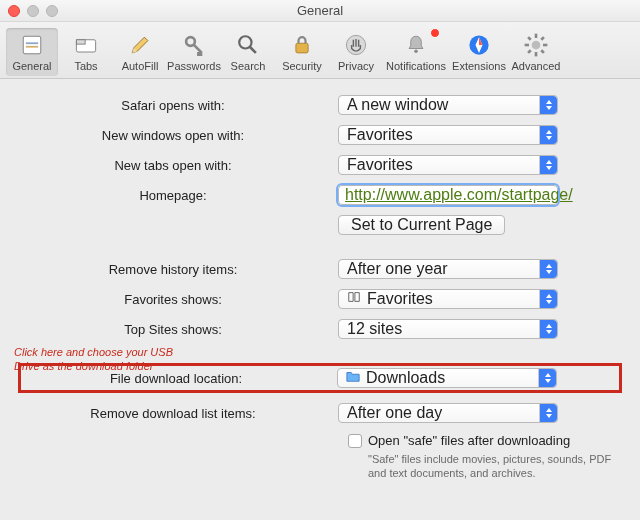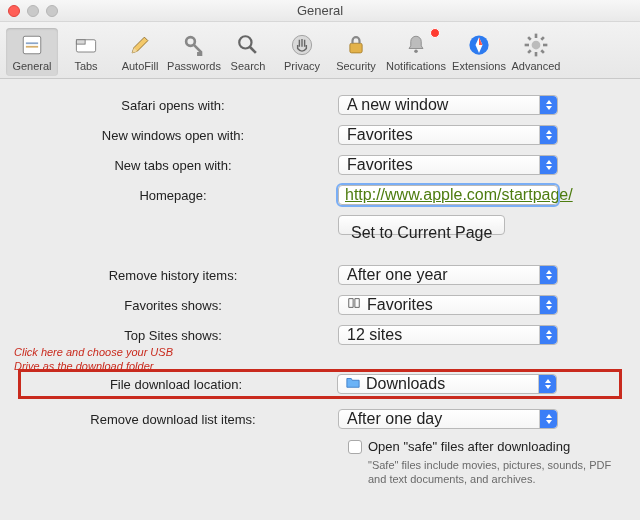--- a/index.html
+++ b/index.html
@@ -105,21 +105,21 @@
   .textfield {
     width: 220px;
     padding: 0 6px;
     color:#4d7c0f;
     outline: 2px solid #7aaef5;
     text-decoration: underline;
     background:#fff;
     text-align:left;
   }
   .btn {
-    padding: 8px 12px;
+    padding: 0 12px;
     background: linear-gradient(#ffffff,#f1f1f1);
     cursor:default;
   }
   .sep { height: 14px; }
   .select .icon-book, .select .icon-folder {
     width:14px; height:14px; margin-right:6px; display:inline-flex; align-items:center; justify-content:center;
   }
   .icon-book svg, .icon-folder svg { width:14px; height:14px; }
   .callout {
     border: 3px solid #c92a1d;
@@ -206,34 +206,34 @@
       <svg viewBox="0 0 32 32">
           <circle cx="13" cy="13" r="7" fill="none" stroke="#666" stroke-width="2.5"></circle>
           <line x1="18" y1="18" x2="25" y2="25" stroke="#666" stroke-width="3"></line>
         </svg>
     </span>
     <span>Search</span>
   </div>
   <div class="tbitem">
     <span class="tbicon">
       <svg viewBox="0 0 32 32">
+          <rect x="9" y="14" width="14" height="11" rx="2" fill="#e3b24a" stroke="#a87f2d"></rect>
+          <path d="M12 14 v-3 a4 4 0 0 1 8 0 v3" fill="none" stroke="#888" stroke-width="2.5"></path>
+        </svg>
+    </span>
+    <span>Security</span>
+  </div>
+  <div class="tbitem">
+    <span class="tbicon">
+      <svg viewBox="0 0 32 32">
           <circle cx="16" cy="16" r="11" fill="#d9d9d9" stroke="#999"></circle>
           <path d="M13 10 v8 M16 9 v9 M19 10 v8 M11 16 l0 4 q5 6 10 0 l0 -4" fill="none" stroke="#666" stroke-width="1.6"></path>
         </svg>
     </span>
     <span>Privacy</span>
-  </div>
-  <div class="tbitem">
-    <span class="tbicon">
-      <svg viewBox="0 0 32 32">
-          <rect x="9" y="14" width="14" height="11" rx="2" fill="#e3b24a" stroke="#a87f2d"></rect>
-          <path d="M12 14 v-3 a4 4 0 0 1 8 0 v3" fill="none" stroke="#888" stroke-width="2.5"></path>
-        </svg>
-    </span>
-    <span>Security</span>
   </div>
   <div class="tbitem" style="width:64px">
     <span class="tbicon">
       <svg viewBox="0 0 32 32">
           <path d="M16 6 a6 6 0 0 1 6 6 v5 l2 3 H8 l2-3 v-5 a6 6 0 0 1 6-6" fill="#bcbcbc" stroke="#888"></path>
           <circle cx="16" cy="23" r="2" fill="#888"></circle>
         </svg>
     </span>
     <span class="badge"></span>
     <span>Notifications</span>

